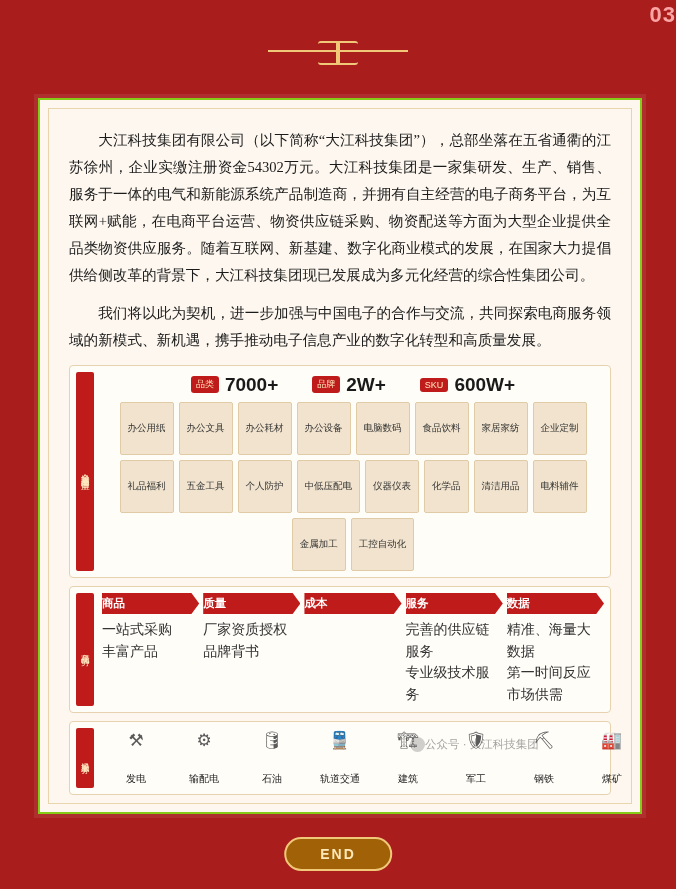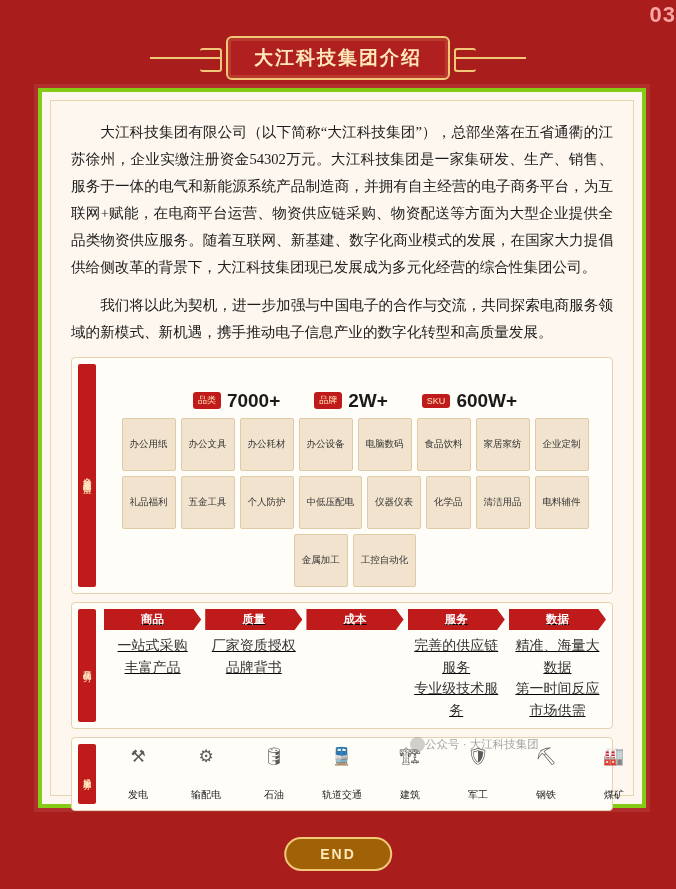--- a/index.html
+++ b/index.html
@@ -35,23 +35,23 @@
   .orn.right .hook{left:-2px;border-right:none;}
   .title-box{
     border:2px solid #f0c878;border-radius:6px;
     padding:7px 26px;margin:0 6px;
     background:#b02020;
     color:#ffe8b8;font-size:19px;font-weight:bold;letter-spacing:2px;
     box-shadow:0 0 0 3px rgba(240,200,120,.15) inset;
   }
   
   .card{
-    position:absolute;left:38px;top:88px;width:600px;height:712px;
+    position:absolute;left:38px;top:98px;width:600px;height:712px;
     background:#fdf7ef;
-    border:4px solid #84cc16;
+    border:2px solid #84cc16;
     box-shadow:0 0 0 4px rgba(255,255,255,.08);
   }
   .card-inner{
     position:absolute;left:8px;top:8px;right:8px;bottom:8px;
     border:1px solid #e8d4ad;
     padding:18px 20px 0 20px;
     box-sizing:border-box;
   }
   p.body{
     margin:0 0 11px 0;
@@ -85,37 +85,36 @@
     border-radius:2px;
     padding:2px 0;
     writing-mode:vertical-rl;
     letter-spacing:1px;
   }
   .blk-body{flex:1;padding-left:8px;}
   
   .stats{
     display:flex;align-items:center;justify-content:center;gap:34px;
     padding:2px 0 6px 0;
-    margin-top:24px;
   }
   .stat{display:flex;align-items:center;gap:6px;}
   .stat .tag{
     background:#c01b1b;color:#ffe6bb;font-size:9px;
     padding:2px 5px;border-radius:3px;white-space:nowrap;
   }
   .stat .val{font-size:19px;font-weight:bold;color:#1a1a1a;}
   .chips{display:flex;flex-wrap:wrap;gap:5px;justify-content:center;}
   .chip{
     background:#f1e3cd;border:1px solid #e0cba6;
     font-size:9.5px;color:#333;padding:19px 7px;border-radius:2px;
     white-space:nowrap;
   }
   
   .adv{display:flex;gap:4px;}
-  .adv-col{flex:1;text-align:center;text-decoration:underline;}
+  .adv-col{flex:1;}
   .adv-head{
     background:#c01b1b;color:#fff;font-size:11.5px;font-weight:bold;
     padding:3px 0;position:relative;margin-bottom:5px;
     clip-path:polygon(0 0,92% 0,100% 50%,92% 100%,0 100%);
   }
   .adv-txt{font-size:14px;color:#333;line-height:1.55;}
   
   .svc{display:flex;justify-content:space-around;padding:2px 0;}
   .svc-item{text-align:center;width:68px;}
   .svc-ico{
@@ -146,21 +145,20 @@
 </head>
 <body>
 
 <div class="page-num">03</div>
 
 <div class="title-wrap">
   <div class="orn left">
     <div class="bar"></div>
       <div class="hook"></div>
   </div>
-  <div class="title-box">大江科技集团介绍</div>
   <div class="orn right">
     <div class="bar"></div>
       <div class="hook"></div>
   </div>
 </div>
 
 <div class="card">
   <div class="card-inner">
 
     <p class="body">大江科技集团有限公司（以下简称“大江科技集团”），总部坐落在五省通衢的江苏徐州，企业实缴注册资金54302万元。大江科技集团是一家集研发、生产、销售、服务于一体的电气和新能源系统产品制造商，并拥有自主经营的电子商务平台，为互联网+赋能，在电商平台运营、物资供应链采购、物资配送等方面为大型企业提供全品类物资供应服务。随着互联网、新基建、数字化商业模式的发展，在国家大力提倡供给侧改革的背景下，大江科技集团现已发展成为多元化经营的综合性集团公司。</p>

